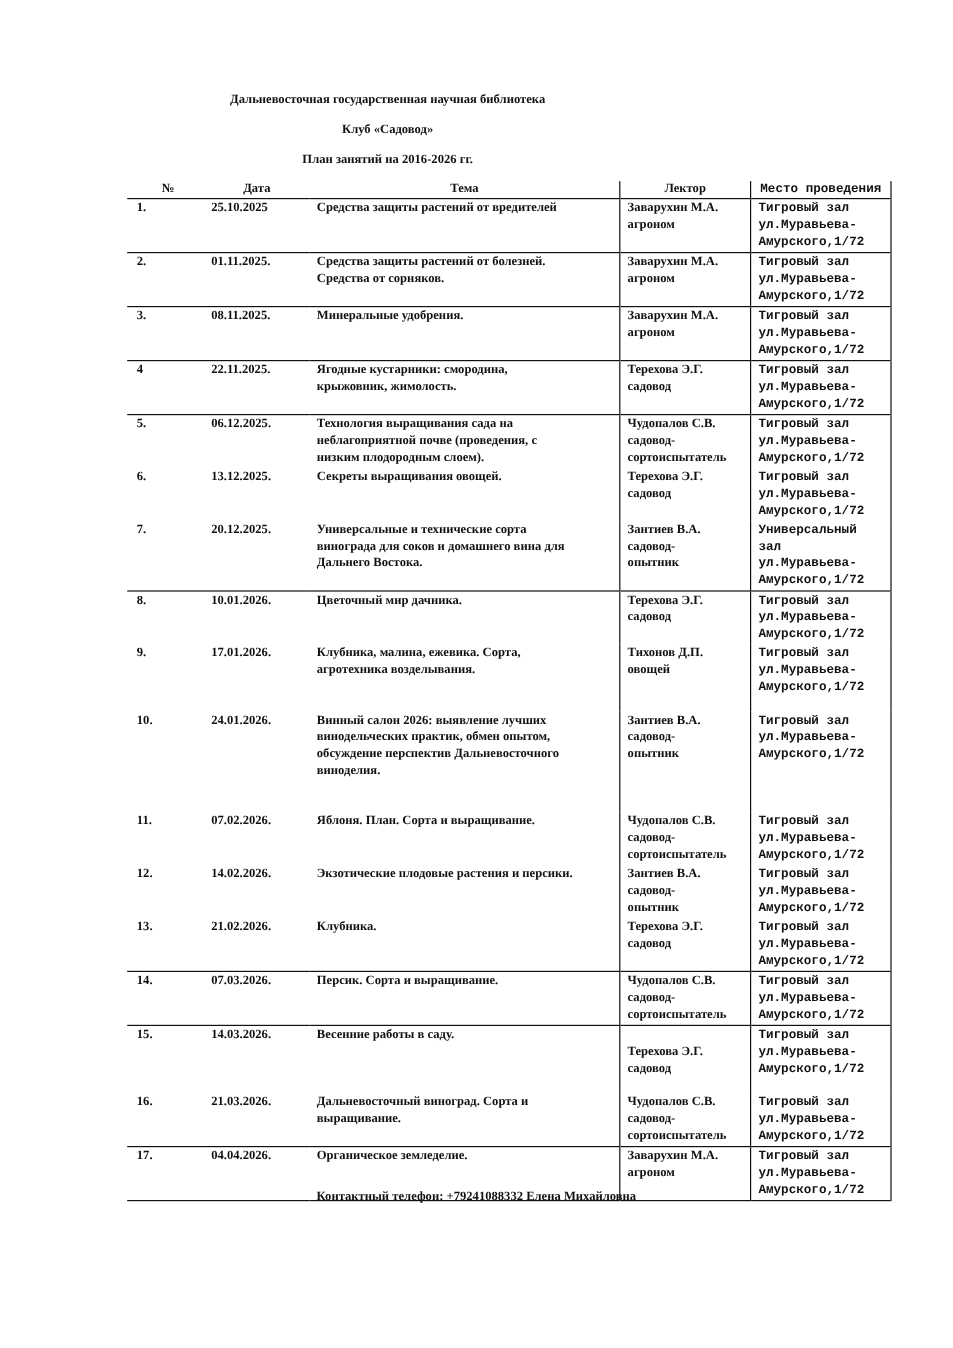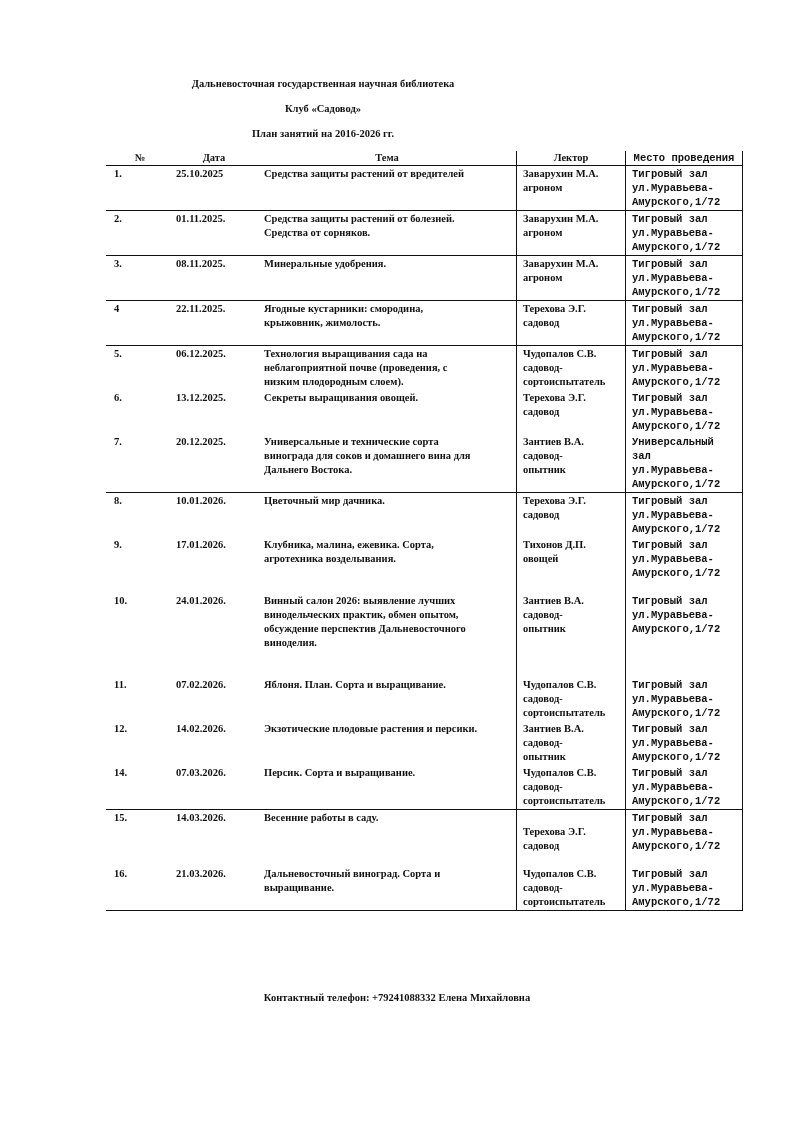--- a/index.html
+++ b/index.html
@@ -248,20 +248,36 @@
           <span class="line">садовод-</span>
           <span class="line">опытник</span>
         </td>
         <td class="c-place">
           <span class="line">Тигровый зал</span>
           <span class="line">ул.Муравьева-</span>
           <span class="line">Амурского,1/72</span>
         </td>
       </tr>
       <tr class="sep" style="height: 42px;">
+        <td class="c-num">13.</td>
+        <td class="c-date">21.02.2026.</td>
+        <td class="c-topic">
+          <span class="line">Клубника.</span>
+        </td>
+        <td class="c-lect">
+          <span class="line">Терехова Э.Г.</span>
+          <span class="line">садовод</span>
+        </td>
+        <td class="c-place">
+          <span class="line">Тигровый зал</span>
+          <span class="line">ул.Муравьева-</span>
+          <span class="line">Амурского,1/72</span>
+        </td>
+      </tr>
+      <tr class="sep" style="height: 42px;">
         <td class="c-num">14.</td>
         <td class="c-date">07.03.2026.</td>
         <td class="c-topic">
           <span class="line">Персик. Сорта и выращивание.</span>
         </td>
         <td class="c-lect">
           <span class="line">Чудопалов С.В.</span>
           <span class="line">садовод-</span>
           <span class="line">сортоиспытатель</span>
         </td>
@@ -292,20 +308,36 @@
         <td class="c-num">16.</td>
         <td class="c-date">21.03.2026.</td>
         <td class="c-topic">
           <span class="line">Дальневосточный виноград. Сорта и</span>
           <span class="line">выращивание.</span>
         </td>
         <td class="c-lect">
           <span class="line">Чудопалов С.В.</span>
           <span class="line">садовод-</span>
           <span class="line">сортоиспытатель</span>
+        </td>
+        <td class="c-place">
+          <span class="line">Тигровый зал</span>
+          <span class="line">ул.Муравьева-</span>
+          <span class="line">Амурского,1/72</span>
+        </td>
+      </tr>
+      <tr class="sep" style="height: 42px;">
+        <td class="c-num">17.</td>
+        <td class="c-date">04.04.2026.</td>
+        <td class="c-topic">
+          <span class="line">Органическое земледелие.</span>
+        </td>
+        <td class="c-lect">
+          <span class="line">Заварухин М.А.</span>
+          <span class="line">агроном</span>
         </td>
         <td class="c-place">
           <span class="line">Тигровый зал</span>
           <span class="line">ул.Муравьева-</span>
           <span class="line">Амурского,1/72</span>
         </td>
       </tr>
     </tbody>
 </table>
 

